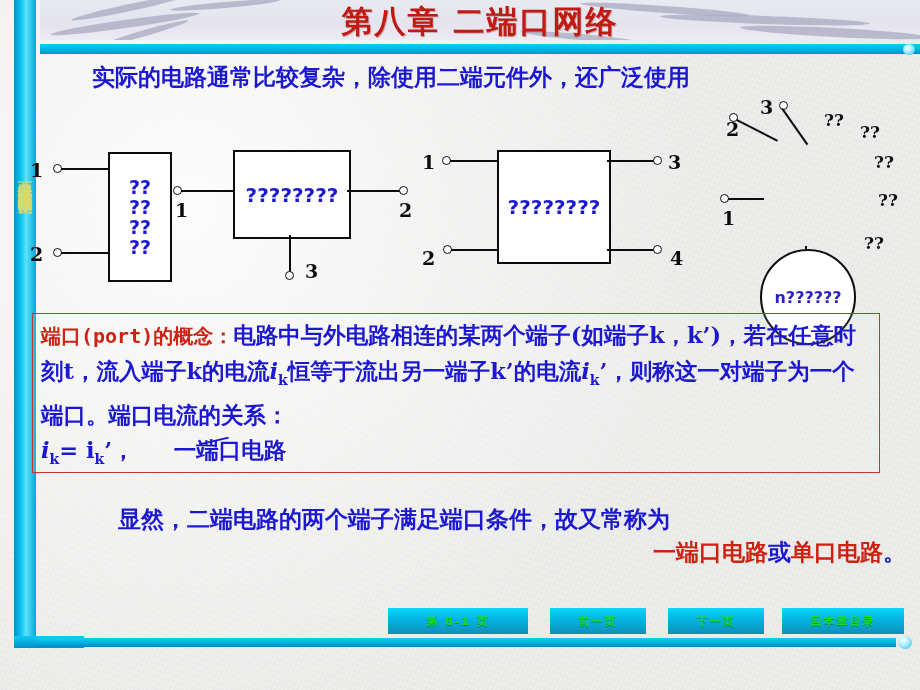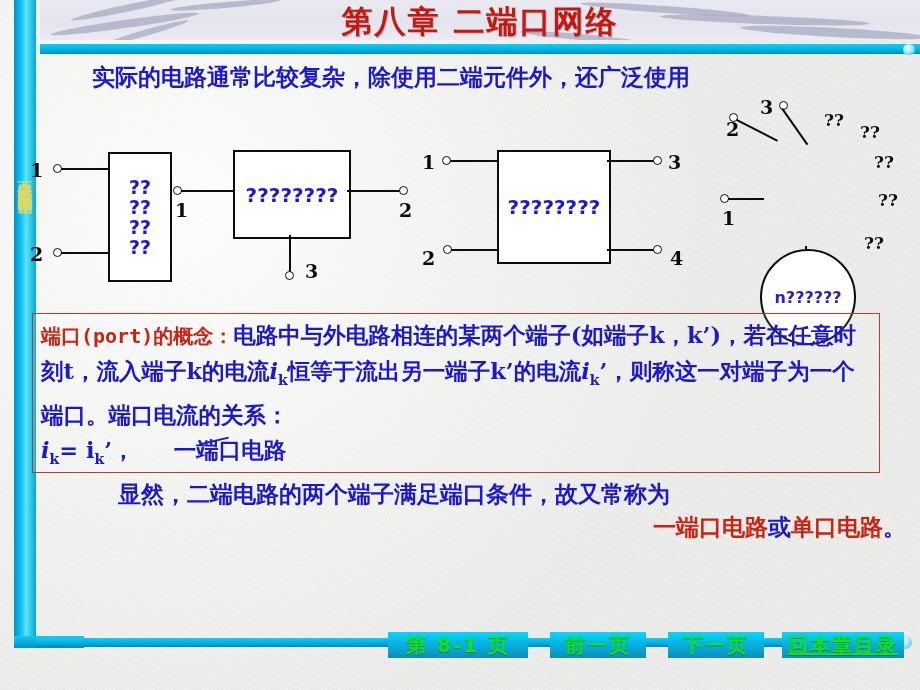--- a/index.html
+++ b/index.html
@@ -86,50 +86,50 @@
     position:absolute;left:8px;top:4px;width:832px;
     color:#1c18cf;font-weight:bold;font-size:22.5px;line-height:35px;
     font-family:"DejaVu Serif","Liberation Serif",serif;
   }
   .redbox-text .hdr{color:#cc2211;}
   .redbox-text .mono{font-family:"DejaVu Sans Mono","Liberation Mono",monospace;font-size:20px;}
   .it{font-style:italic;}
   sub{font-size:.62em;}
   .strike-art{position:absolute;left:166px;top:126px;width:30px;height:2px;background:#1c18cf;transform:rotate(-13deg);}
 
-  .p-b1{left:46px;top:477px;width:860px;}
+  .p-b1{left:46px;top:502px;width:860px;}
   .p-b1 .l1{display:block;text-indent:72px;}
   .p-b1 .l2{display:block;text-align:right;}
   .p-b2{left:46px;top:548px;width:860px;}
   .p-b2 .l1{display:block;text-indent:46px;}
   .p-b2 .l2{display:block;}
 
   
   .bottom-rule{
     position:absolute;left:36px;top:638px;width:860px;height:9px;
     background:linear-gradient(180deg,#13cdf4 0%,#00b0e0 55%,#0087c0 100%);
   }
   .bottom-knob{
     position:absolute;left:898px;top:636px;width:14px;height:13px;border-radius:50%;
     background:radial-gradient(circle at 38% 32%,#ffffff 0%,#a6ecff 45%,#15bfe9 100%);
   }
 
   
   .navbtn{
-    position:absolute;top:632px;height:26px;
+    position:absolute;top:608px;height:26px;
     background:linear-gradient(180deg,#0cd6f8 0%,#05b3e2 45%,#0f8fb7 100%);
-    color:#17e017;font-weight:bold;font-size:20px;letter-spacing:2px;
+    color:#17e017;font-weight:bold;font-size:11px;letter-spacing:2px;
     display:flex;align-items:center;justify-content:center;
     font-family:"DejaVu Sans","Liberation Sans",sans-serif;
     text-shadow:0 1px 0 rgba(0,40,0,.35);
   }
   .nav1{left:388px;width:140px;}
   .nav2{left:550px;width:96px;}
   .nav3{left:668px;width:96px;}
-  .nav4{left:782px;width:122px;text-decoration:underline;}
+  .nav4{left:782px;width:122px;}
 
   
   .diagram{position:absolute;left:0;top:95px;width:920px;height:210px;}
   .wire{position:absolute;background:#0c0c0c;}
   .wire.h{height:1.6px;}
   .wire.v{width:1.6px;}
   .node{
     position:absolute;width:9px;height:9px;border-radius:50%;
     border:1.7px solid #0c0c0c;background:#ffffff;box-sizing:border-box;
   }

